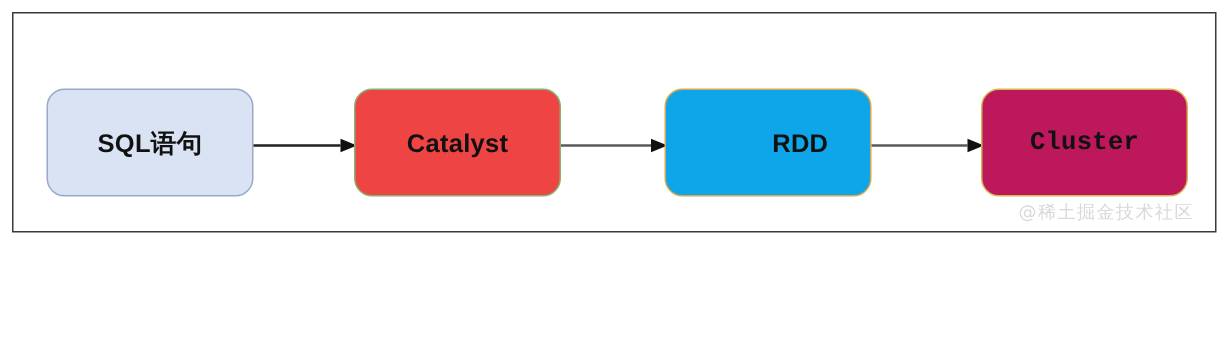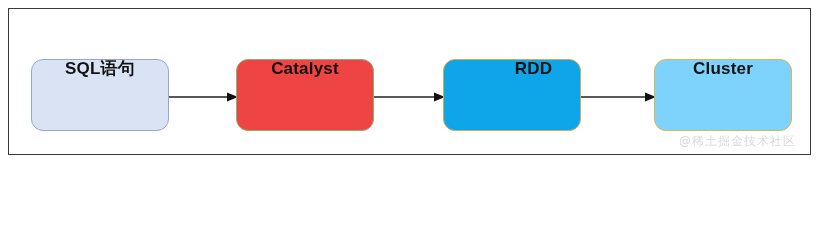--- a/index.html
+++ b/index.html
@@ -34,21 +34,21 @@
     height: 100%;
   }
   
   .node {
     position: absolute;
     height: 72px;
     border-radius: 12px;
     border: 1.4px solid #999;
     box-sizing: border-box;
     display: flex;
-    align-items: flex-start;
+    align-items: center;
     justify-content: center;
     top: 50px;
   }
   .node-label {
     font-size: 17px;
     font-weight: bold;
     color: #111111;
     letter-spacing: 0.2px;
     line-height: 1;
     white-space: nowrap;
@@ -114,21 +114,21 @@
         <span class="node-label">RDD</span>
       </div>
 
       <div class="edge edge-3">
         <svg width="75" height="12" viewBox="0 0 75 12">
           <line x1="0" y1="6" x2="64" y2="6" stroke="#5a5a5a" stroke-width="1.8"></line>
           <polygon points="64,1.5 75,6 64,10.5" fill="#111111"></polygon>
         </svg>
       </div>
 
-      <div class="node node-cluster" style="background-color: #7dd3fc; border-color: rgb(214, 184, 79);">
+      <div class="node node-cluster" style="background-color: #be185d; border-color: rgb(214, 184, 79); font-family: Liberation Mono, monospace;">
         <span class="node-label">Cluster</span>
       </div>
 
       <div class="watermark" style="color: rgb(217, 217, 220);">@稀土掘金技术社区</div>
 
     </div>
   </div>
 </div>
 
 </body></html>

